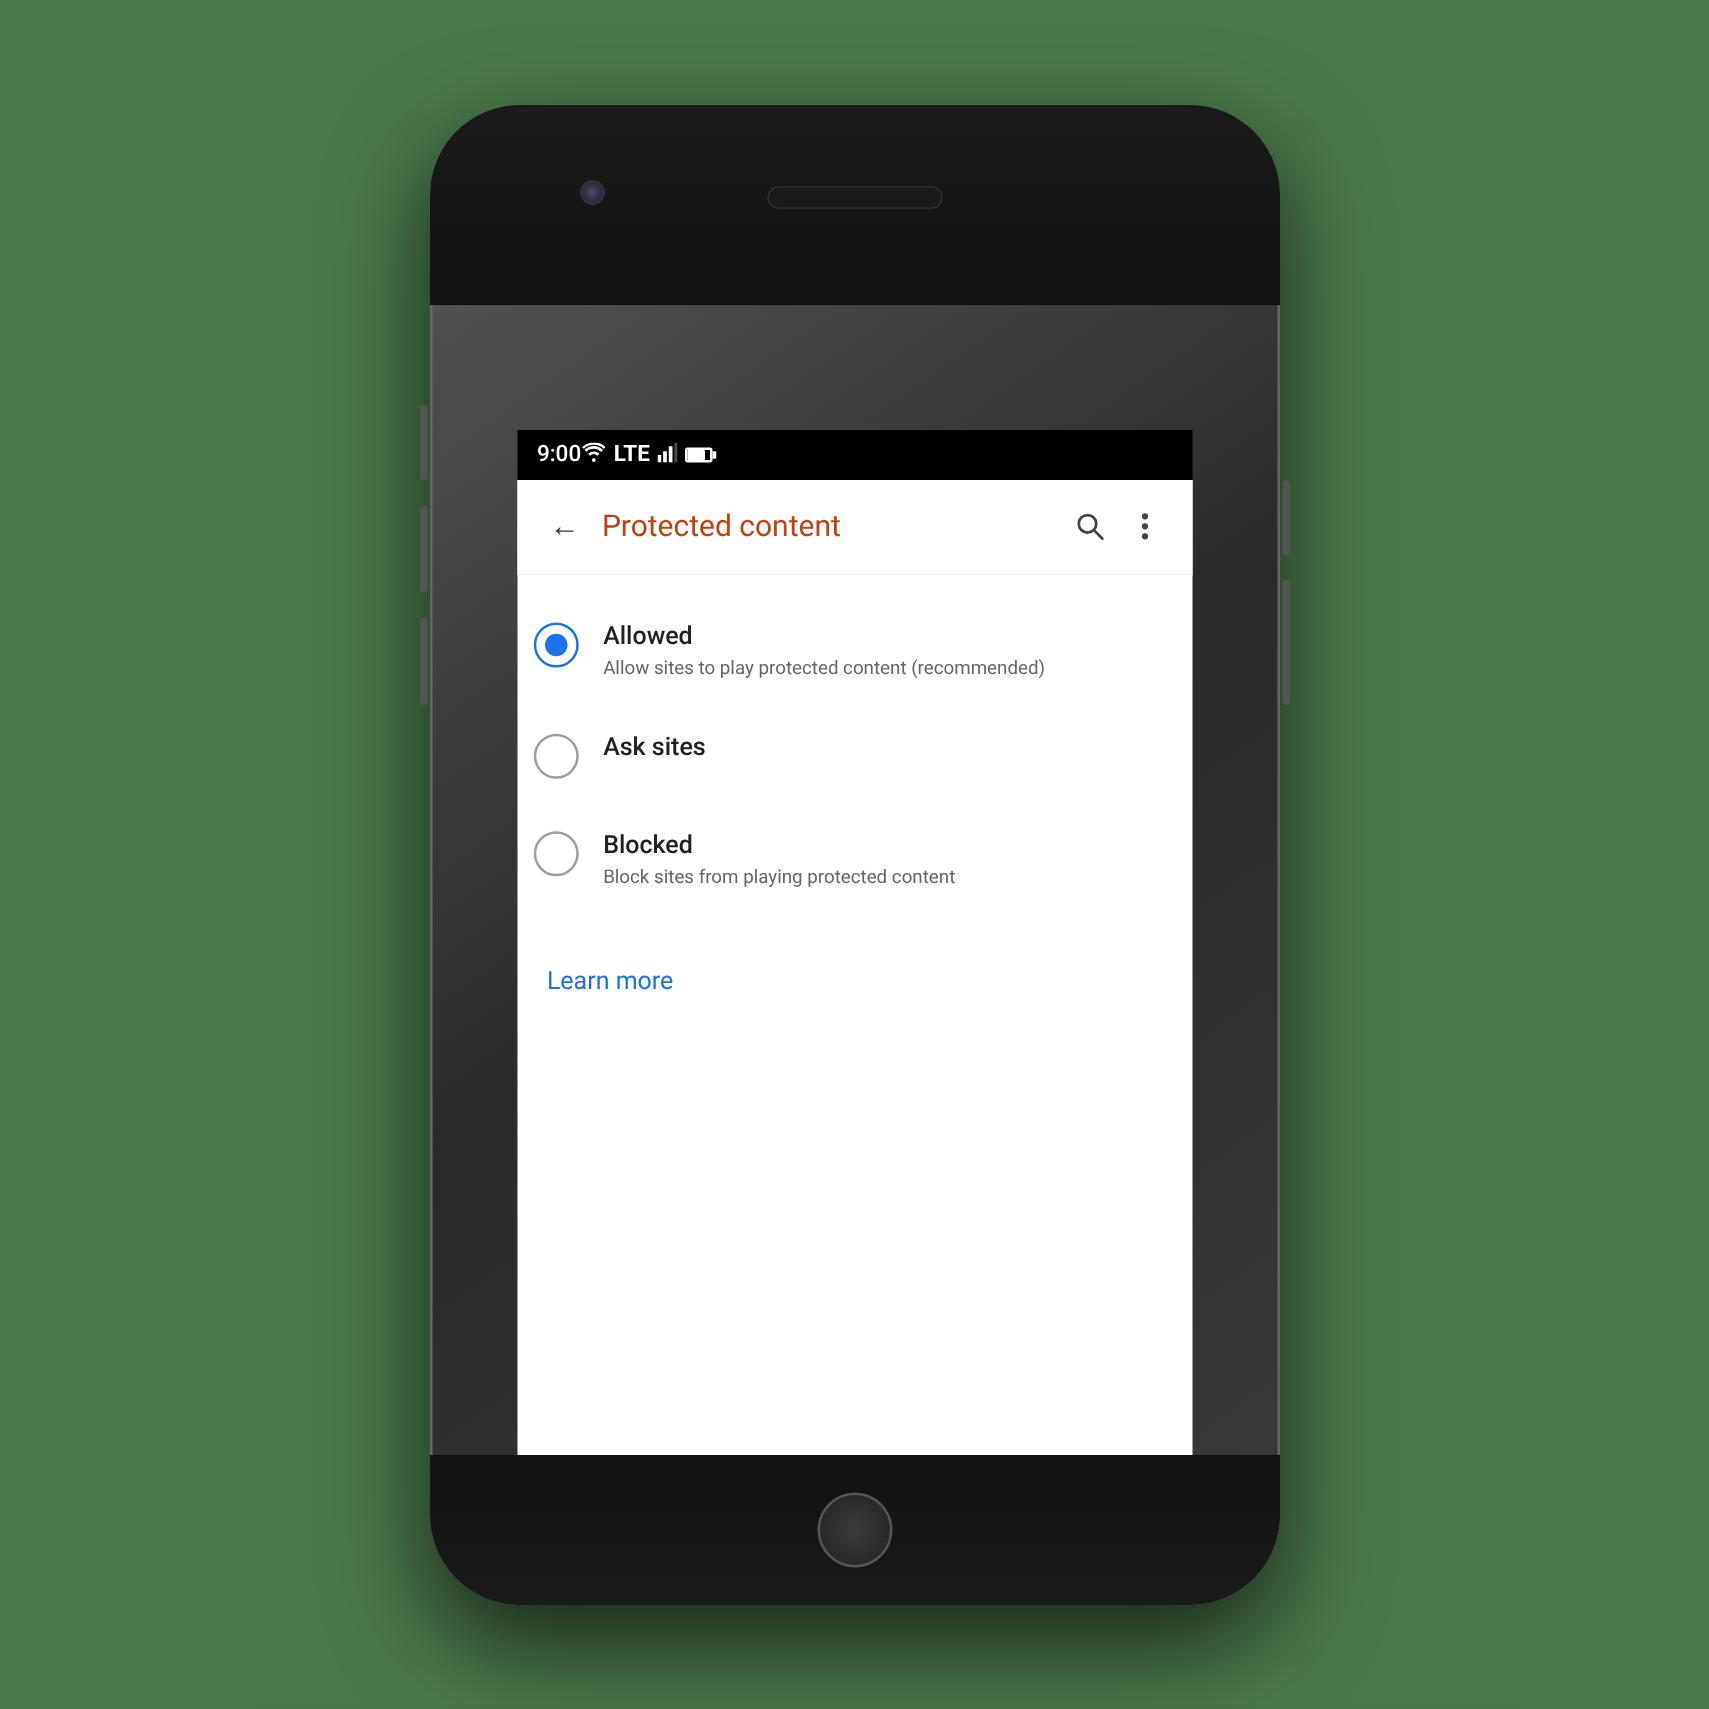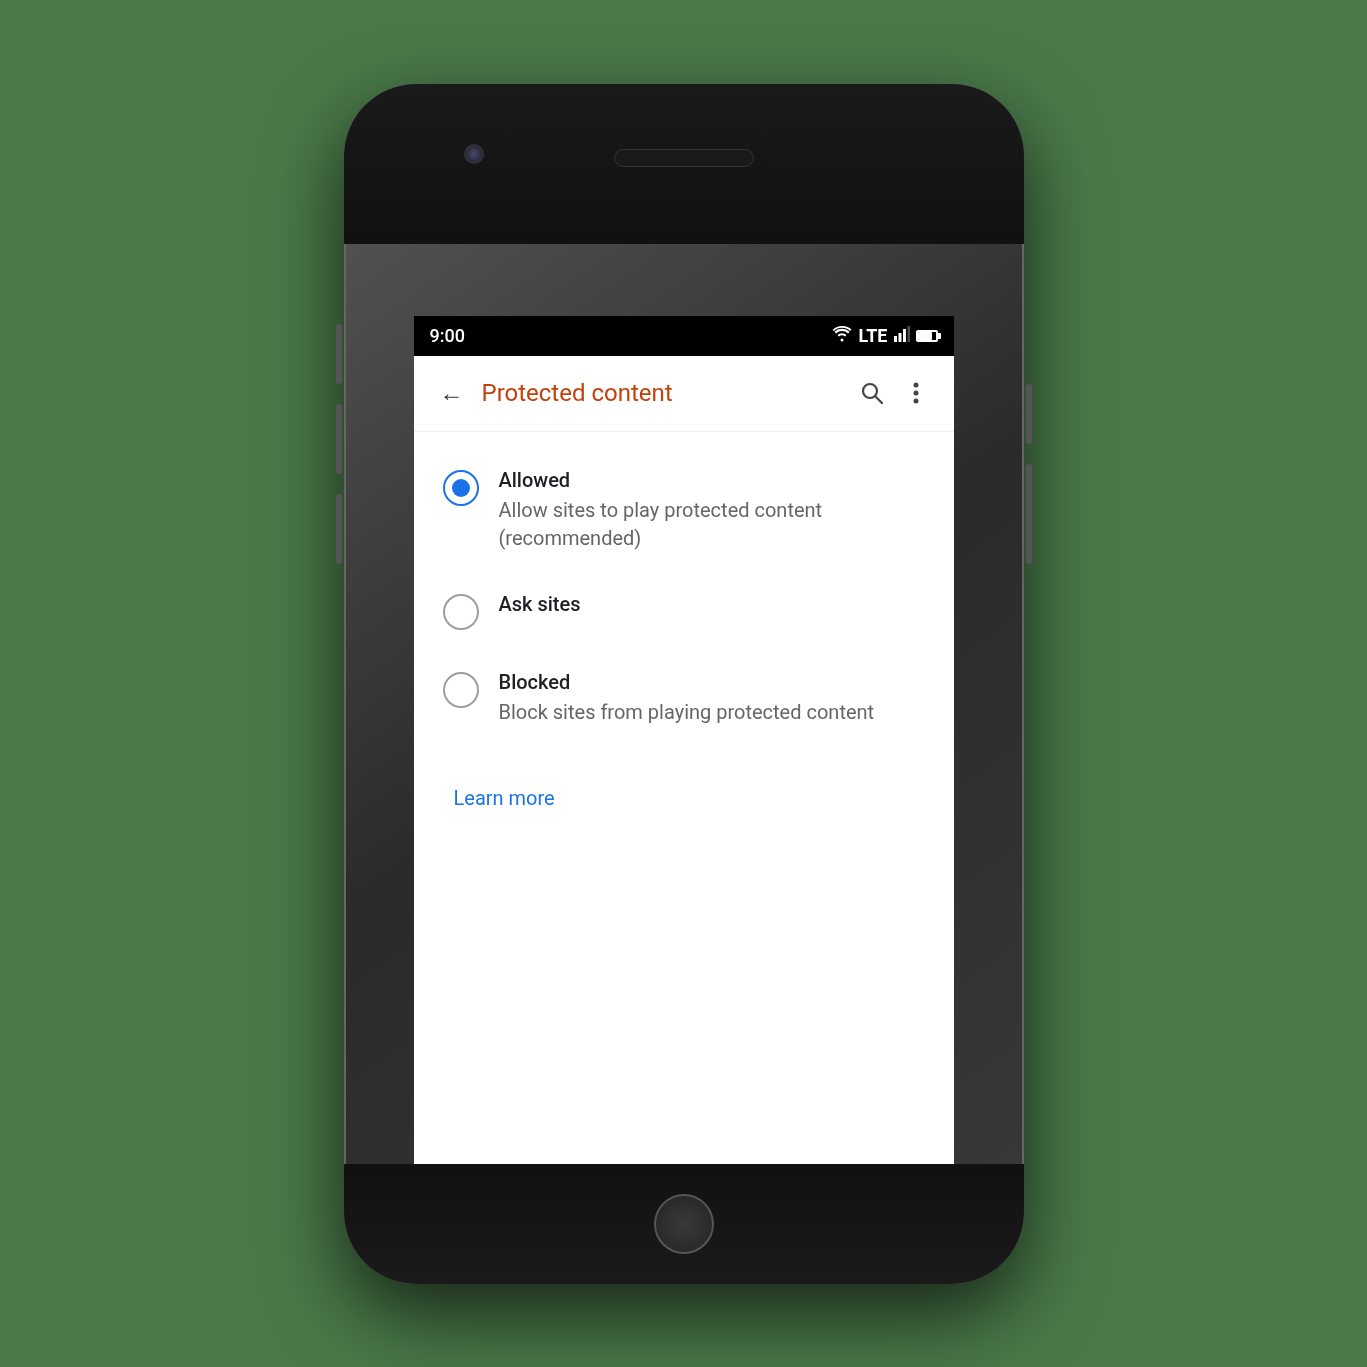--- a/index.html
+++ b/index.html
@@ -61,23 +61,23 @@
       border: 1px solid #333;
     }
 
     
     .status-bar {
       width: 540px;
       height: 40px;
       background: #000;
       display: flex;
       align-items: center;
-      justify-content: space-between;
+      justify-content: flex-start;
       padding: 0 16px;
-      margin-top: 72px;
+      margin-top: 100px;
     }
 
     .status-time {
       color: white;
       font-size: 18px;
       font-weight: 500;
     }
 
     .status-icons {
       display: flex;
@@ -180,21 +180,21 @@
     }
 
     
     .radio-list {
       padding: 16px 0;
     }
 
     .radio-item {
       display: flex;
       align-items: flex-start;
-      padding: 20px 24px 20px 29px;
+      padding: 20px 24px 20px 13px;
       cursor: pointer;
     }
 
     .radio-circle {
       width: 36px;
       height: 36px;
       border-radius: 50%;
       border: 2.5px solid #9e9e9e;
       display: flex;
       align-items: center;
@@ -222,29 +222,28 @@
       gap: 4px;
     }
 
     .radio-label {
       font-size: 20px;
       font-weight: 500;
       color: #202124;
     }
 
     .radio-desc {
-      font-size: 20px;
+      font-size: 15px;
       color: #666;
       line-height: 1.4;
     }
 
     
     .learn-more-section {
       padding: 24px 24px;
-      margin-left: 16px;
     }
 
     .learn-more-link {
       font-size: 20px;
       color: #1a73e8;
       font-weight: 400;
       cursor: pointer;
       text-decoration: none;
     }
 

